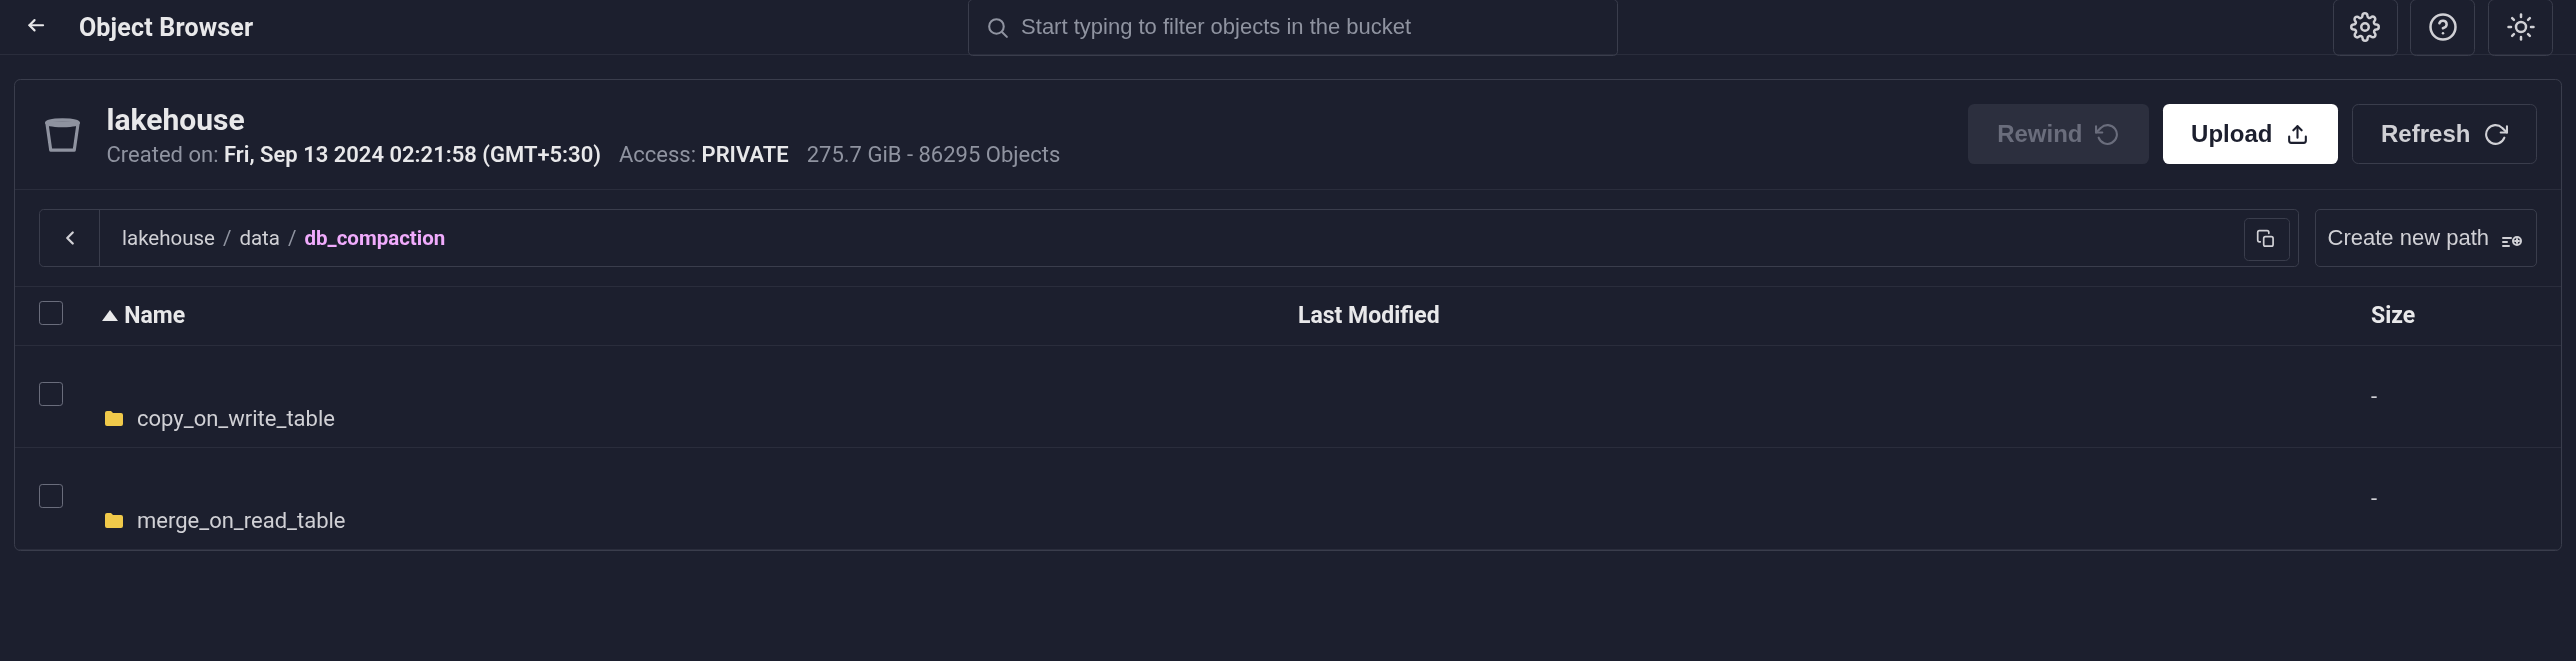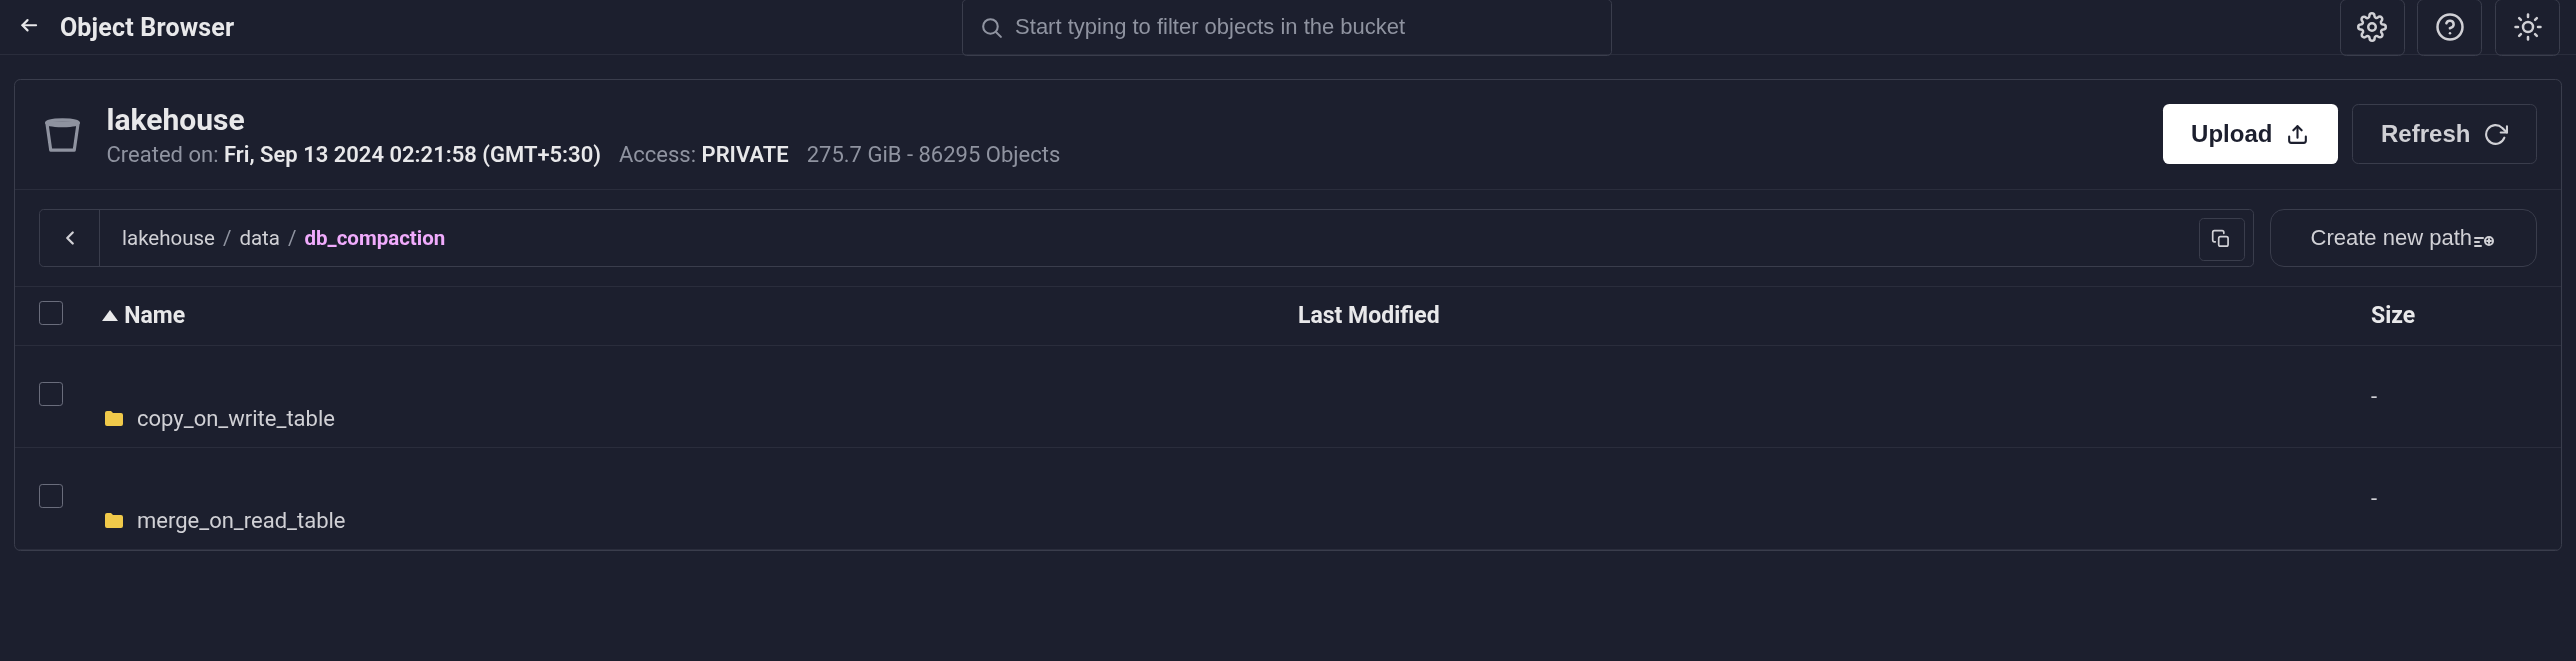--- a/index.html
+++ b/index.html
@@ -12,23 +12,23 @@
       color: #d0d0d5;
       font-family: -apple-system, BlinkMacSystemFont, "Segoe UI", Roboto, sans-serif;
       width: 2576px;
       height: 661px;
       transform-origin: top left;
     }
     .top-bar {
       display: flex;
       align-items: center;
       height: 55px;
-      padding: 0 16px;
+      padding: 0 23px;
       border-bottom: 0.8px solid #2a2d3c;
-      gap: 17px;
+      gap: 29px;
     }
     .back-arrow {
       color: #e8e8ea;
       font-size: 17.4px;
       cursor: pointer;
       padding: 3.2px;
     }
     .page-title {
       color: #e8e8ea;
       font-size: 25px;
@@ -221,29 +221,30 @@
       justify-content: center;
       cursor: pointer;
       color: #d0d0d5;
     }
     .bc-copy svg {
       width: 20.5px;
       height: 20.5px;
     }
     .create-path-btn {
       height: 58px;
-      padding: 0 40px;
-      border: 0.8px solid #3a3d4c;
-      border-radius: 14px;
+      padding: 0 12px;
+      border: 0.8px solid #3a3d4c;
+      border-radius: 5px;
       background: transparent;
       color: #d0d0d5;
       font-size: 22px;
       font-weight: 500;
       display: inline-flex;
       align-items: center;
+      gap: 11px;
       cursor: pointer;
     }
     .create-path-btn svg {
       width: 24px;
       height: 24px;
     }
     .table {
       width: 100%;
     }
     .thead {
@@ -382,20 +383,27 @@
             <span class="val">Fri, Sep 13 2024 02:21:58 (GMT+5:30)</span>
           </span>
           <span>
             <span class="lbl">Access:</span>
             <span class="val">PRIVATE</span>
           </span>
           <span class="lbl">275.7 GiB - 86295 Objects</span>
         </div>
       </div>
       <div class="bucket-actions">
+        <button class="btn disabled">
+          <span>Rewind</span>
+          <svg viewBox="0 0 24 24" fill="none" stroke="currentColor" stroke-width="2" stroke-linecap="round" stroke-linejoin="round">
+              <polyline points="1 4 1 10 7 10"></polyline>
+              <path d="M3.51 15a9 9 0 1 0 2.13-9.36L1 10"></path>
+            </svg>
+        </button>
         <button class="btn primary">
           <span>Upload</span>
           <svg viewBox="0 0 24 24" fill="none" stroke="currentColor" stroke-width="2" stroke-linecap="round" stroke-linejoin="round">
               <path d="M4 14v4a2 2 0 0 0 2 2h12a2 2 0 0 0 2-2v-4"></path>
               <polyline points="16 8 12 4 8 8"></polyline>
               <line x1="12" y1="4" x2="12" y2="15"></line>
             </svg>
         </button>
         <button class="btn">
           <span>Refresh</span>

